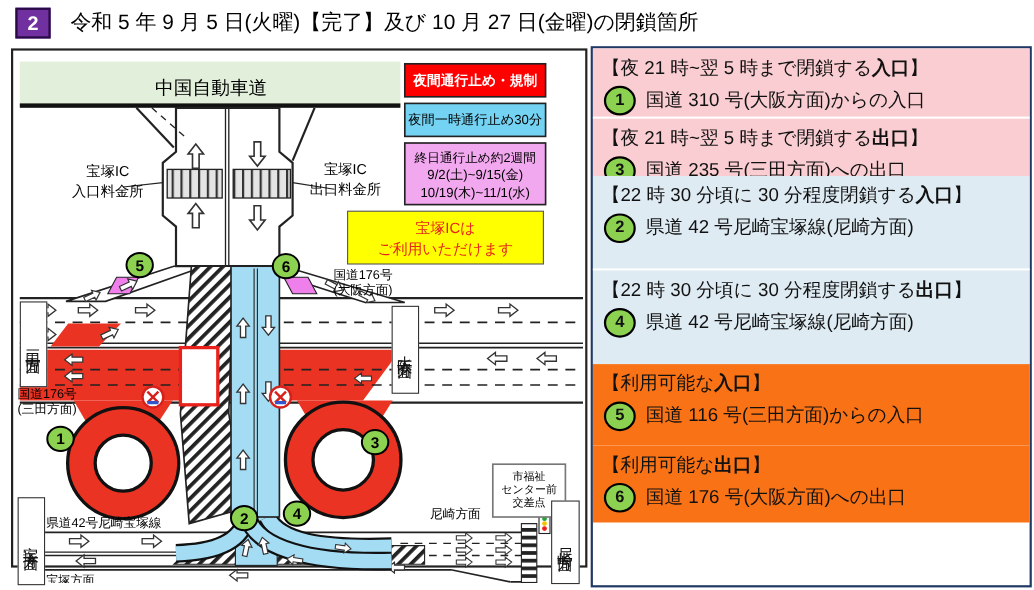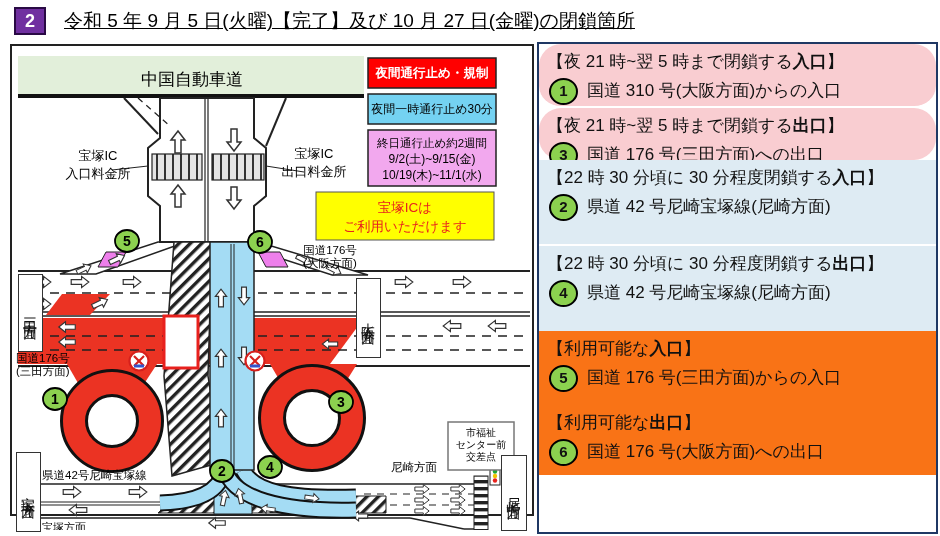--- a/index.html
+++ b/index.html
@@ -3,34 +3,34 @@
 <meta charset="utf-8">
 <style>
   html,body{margin:0;padding:0;background:#fff;}
   body{width:940px;height:536px;position:relative;overflow:hidden;
        font-family:"Liberation Sans","DejaVu Sans",sans-serif;color:#111;}
   
   .titlebar{position:absolute;left:0;top:0;width:940px;height:42px;background:#fff;}
   .num-badge{position:absolute;left:14px;top:7px;width:32px;height:28px;background:#7030A0;
              border:2px solid #2a0a45;color:#fff;font-weight:bold;font-size:18px;
              display:flex;align-items:center;justify-content:center;box-sizing:border-box;}
-  .page-title{position:absolute;left:64px;top:0;height:42px;line-height:42px;font-size:19px;color:#000;text-decoration:underline;}
+  .page-title{position:absolute;left:64px;top:0;height:42px;line-height:42px;font-size:19px;color:#000;}
   
   .map{position:absolute;left:10px;top:44px;width:524px;height:472px;border:2px solid #222;
        background:#fff;box-sizing:border-box;}
   .map svg{position:absolute;left:0;top:0;}
   .map svg text{font-family:"Liberation Sans","DejaVu Sans",sans-serif;}
   .vbox{position:absolute;background:#fff;border:1.5px solid #333;box-sizing:border-box;
         writing-mode:vertical-rl;text-orientation:upright;font-size:14px;letter-spacing:3px;
         display:flex;align-items:center;justify-content:center;line-height:1;}
   
   .panel{position:absolute;left:537px;top:42px;width:401px;height:492px;border:2px solid #1F3864;
          box-sizing:border-box;background:#fff;display:flex;flex-direction:column;}
   .sec{box-sizing:border-box;padding:5px 8px 0 8px;}
-  .sec.pink{background:#F9CDD1;border-radius:22px;}
+  .sec.pink{background:#F9CDD1;}
   .sec.blue{background:#DEEBF3;}
   .sec.white{background:#f97316;}
   .sec.sep{border-bottom:2px solid #fff;}
   .s0{height:64px}.s1{height:52px}.s2{height:86px}.s3{height:85px}.s4{height:74px}.s5{height:70px}
   .sec-header{font-size:17px;line-height:26px;white-space:nowrap;}
   .sec-header .b{font-weight:bold;}
   .sec-item{display:flex;align-items:center;gap:9px;line-height:32px;font-size:17px;padding-left:2px;white-space:nowrap;}
   .badge-num{flex:0 0 auto;width:25px;height:23px;border-radius:50%;background:#8CD14F;border:2px solid #000;
              display:flex;align-items:center;justify-content:center;font-weight:bold;font-size:15px;box-sizing:content-box;}
   .line2{font-size:17px;line-height:30px;margin-left:50px;margin-top:48px;}
@@ -281,21 +281,21 @@
     <div class="sec-item">
       <span class="badge-num">1</span>
       <span>国道 310 号(大阪方面)からの入口</span>
     </div>
   </section>
 
   <section class="sec pink s1">
     <div class="sec-header"><span>【夜 21 時~翌 5 時まで閉鎖する</span><span class="b">出口</span><span>】</span></div>
     <div class="sec-item">
       <span class="badge-num">3</span>
-      <span>国道 176 号(三田方面)への出口</span>
+      <span>国道 235 号(三田方面)への出口</span>
     </div>
   </section>
 
   <section class="sec blue sep s2">
     <div class="sec-header"><span>【22 時 30 分頃に 30 分程度閉鎖する</span><span class="b">入口</span><span>】</span></div>
     <div class="sec-item">
       <span class="badge-num">2</span>
       <span>県道 42 号尼崎宝塚線(尼崎方面)</span>
     </div>
     <div class="line2">からの入口</div>
@@ -307,21 +307,21 @@
       <span class="badge-num">4</span>
       <span>県道 42 号尼崎宝塚線(尼崎方面)</span>
     </div>
     <div class="line2">への出口</div>
   </section>
 
   <section class="sec white s4">
     <div class="sec-header"><span>【利用可能な</span><span class="b">入口</span><span>】</span></div>
     <div class="sec-item">
       <span class="badge-num">5</span>
-      <span>国道 176 号(三田方面)からの入口</span>
+      <span>国道 116 号(三田方面)からの入口</span>
     </div>
   </section>
 
   <section class="sec white s5">
     <div class="sec-header"><span>【利用可能な</span><span class="b">出口</span><span>】</span></div>
     <div class="sec-item">
       <span class="badge-num">6</span>
       <span>国道 176 号(大阪方面)への出口</span>
     </div>
   </section>

